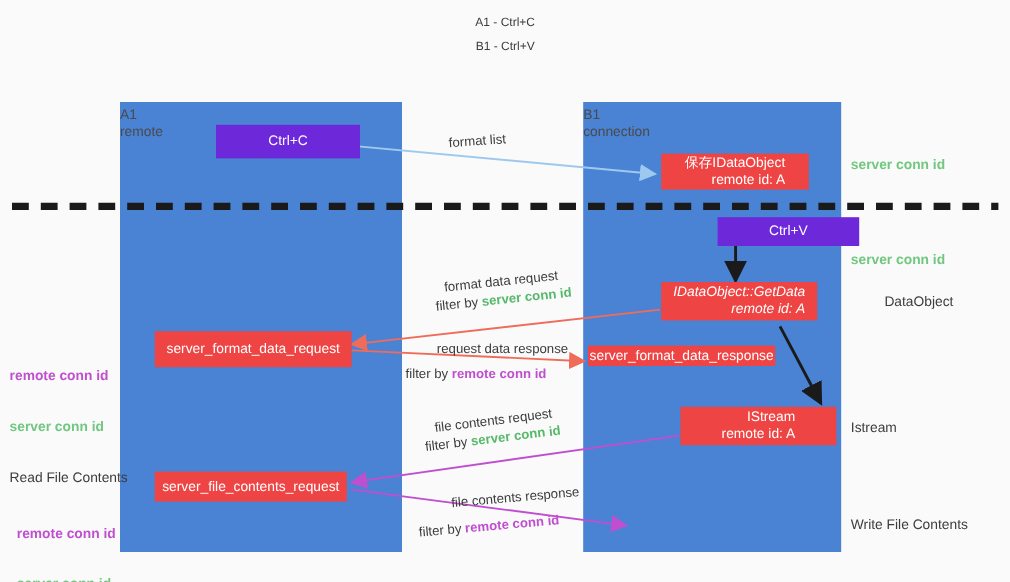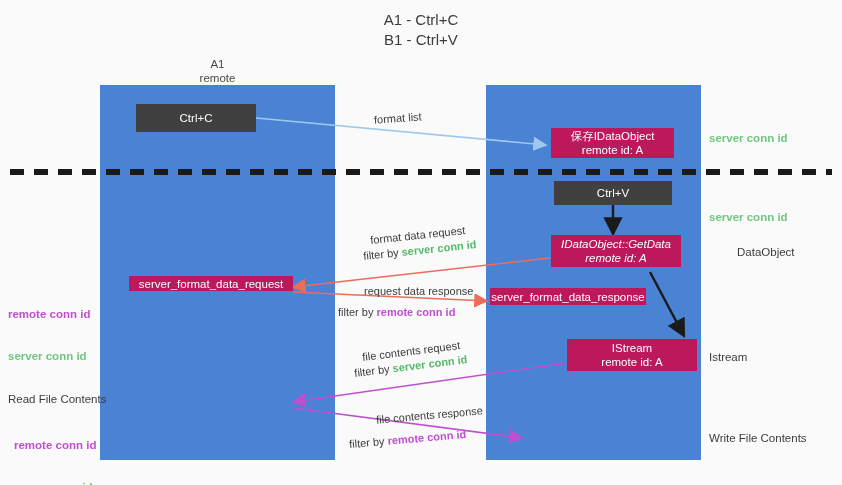--- a/index.html
+++ b/index.html
@@ -18,58 +18,58 @@
     width: 842px;
     height: 485px;
     background: #fafafa;
   }
   .title {
     position: absolute;
     left: 0;
     top: 10px;
     width: 842px;
     text-align: center;
-    font-size: 15px;
+    font-size: 10px;
     color: #3c3c3c;
     line-height: 20px;
     white-space: pre;
   }
   .lane {
     position: absolute;
     background: #4a82d4;
   }
   .lane-a { left: 100px; top: 85px; width: 235px; height: 375px; }
   .lane-b { left: 486px; top: 85px; width: 215px; height: 375px; }
   .lane-head {
     position: absolute;
-    text-align: center;
     font-size: 11.5px;
     color: #4a4a4a;
     line-height: 14px;
     white-space: pre;
+    margin-top: 32px;
   }
   .head-a { left: 100px; top: 57px; width: 235px; }
   .head-b { left: 486px; top: 57px; width: 215px; }
 
   .node {
     position: absolute;
     box-sizing: border-box;
     display: flex;
     flex-direction: column;
     align-items: center;
     justify-content: center;
     color: #ffffff;
     font-size: 11.5px;
     line-height: 14px;
     text-align: center;
     white-space: pre;
     padding: 2px 4px;
   }
-  .node.green { background: #404040; }
-  .node.orange { background: #be185d; }
+  .node.green { background: #6d28d9; margin-left: 44px; }
+  .node.orange { background: #ef4444; text-align: right; }
 
   .sidelabel {
     position: absolute;
     font-size: 11.5px;
     line-height: 14px;
     white-space: pre;
   }
   .dark { color: #3c3c3c; }
   .green-t { color: #70c77f; font-weight: bold; }
   .magenta-t { color: #c04fd0; font-weight: bold; }
@@ -100,20 +100,22 @@
 <div id="stage">
 
   <div class="title">A1 - Ctrl+C
 B1 - Ctrl+V</div>
 
   <div class="lane lane-a"></div>
   <div class="lane lane-b"></div>
 
   <div class="lane-head head-a">A1
 remote</div>
+  <div class="lane-head head-b">B1
+connection</div>
 
   <svg class="overlay">
     <defs>
       <marker id="ar-blue" markerWidth="9" markerHeight="9" refX="8" refY="4.5" orient="auto">
         <path d="M0,0 L9,4.5 L0,9 z" fill="#9ec9ef"></path>
       </marker>
       <marker id="ar-red" markerWidth="9" markerHeight="9" refX="8" refY="4.5" orient="auto">
         <path d="M0,0 L9,4.5 L0,9 z" fill="#ef6c5a"></path>
       </marker>
       <marker id="ar-mag" markerWidth="9" markerHeight="9" refX="8" refY="4.5" orient="auto">
@@ -144,27 +146,28 @@
   <div class="node green" style="left:136px; top:104px; width:120px; height:28px;">Ctrl+C</div>
 
   <div class="node orange" style="left:551px; top:128px; width:123px; height:30px;">保存IDataObject
 remote id: A</div>
 
   <div class="node green" style="left:554px; top:181px; width:118px; height:24px;">Ctrl+V</div>
 
   <div class="node orange" style="left:551px; top:235px; width:130px; height:32px;font-style:italic;">IDataObject::GetData
 remote id: A</div>
 
-  <div class="node orange" style="left:129px; top:276px; width:164px; height:15px;">server_format_data_request</div>
+  <div class="node orange" style="left:129px; top:276px; width:164px; height:30px;">server_format_data_request</div>
 
   <div class="node orange" style="left:490px; top:288px; width:156px; height:17px;">server_format_data_response</div>
 
   <div class="node orange" style="left:567px; top:339px; width:130px; height:32px;">IStream
 remote id: A</div>
 
+  <div class="node orange" style="left:129px; top:393px; width:160px; height:25px;">server_file_contents_request</div>
 
 
   <div class="sidelabel green-t" style="left:709px; top:131px;">server conn id</div>
   <div class="sidelabel green-t" style="left:709px; top:210px;">server conn id</div>
   <div class="sidelabel dark" style="left:709px; top:245px;margin-left:28px;">DataObject</div>
   <div class="sidelabel dark" style="left:709px; top:350px;">Istream</div>
   <div class="sidelabel dark" style="left:709px; top:431px;">Write File Contents</div>
 
   <div class="sidelabel" style="left:8px; top:279px; text-align:left;">
     <span class="stack magenta-t">remote conn id</span>

